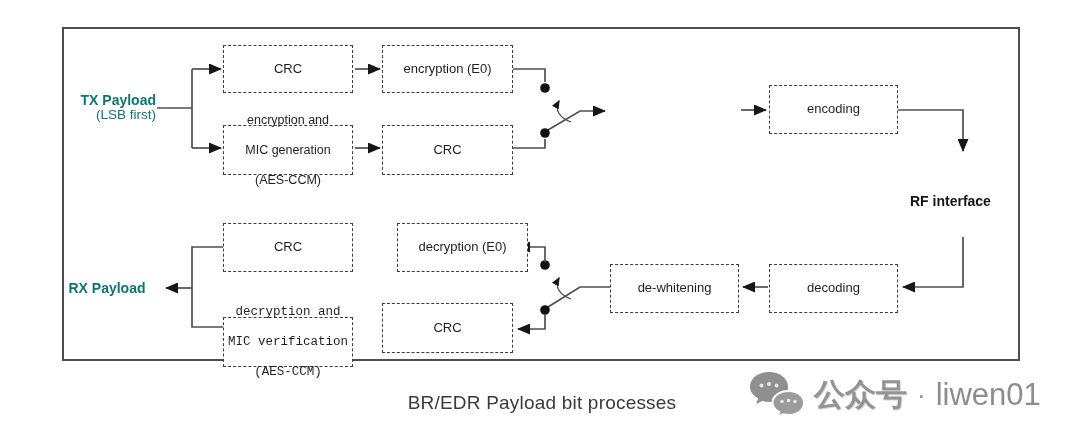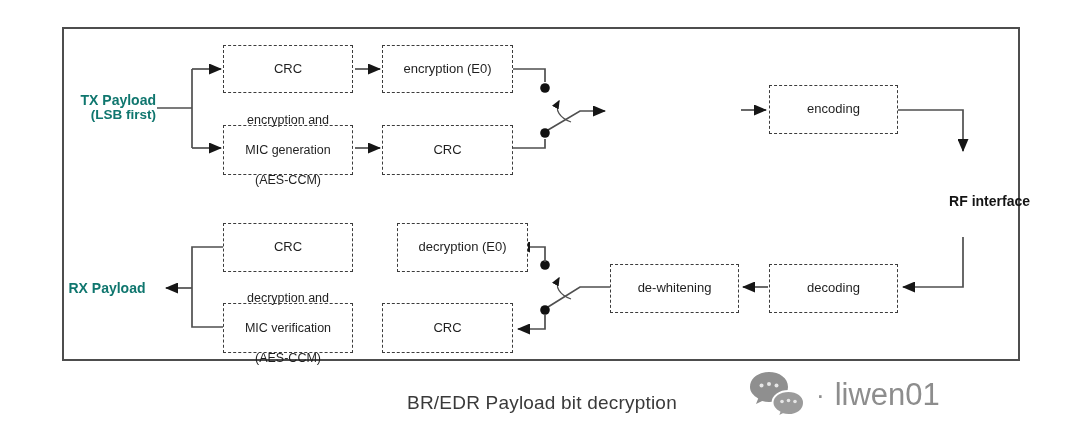--- a/index.html
+++ b/index.html
@@ -15,21 +15,21 @@
   .dbox{
     position:absolute;border:1.6px dashed #3c3c3c;background:#ffffff;
     display:flex;align-items:center;justify-content:center;text-align:center;
     font-size:13px;color:#1f1f1f;box-sizing:border-box;line-height:1.1;
   }
   .dbox.multi{font-size:12.5px;flex-direction:column;line-height:1.12;gap:16px;}
   .endlabel{
     position:absolute;color:#0f766e;font-size:14px;line-height:1.1;
   }
   .endlabel .t{font-weight:bold;font-size:14px;}
-  .endlabel .s{font-weight:bold;font-size:13.5px;}
+  .endlabel .s{font-weight:normal;font-size:13.5px;}
   .rf{position:absolute;font-weight:bold;font-size:14px;color:#141414;}
   .caption{
     position:absolute;left:392px;top:392px;width:300px;text-align:center;
     font-size:19px;color:#3a3a3a;letter-spacing:0.2px;
   }
   .watermark{
     position:absolute;left:748px;top:366px;height:58px;
     display:flex;align-items:center;gap:8px;color:#8d8d8d;
   }
   .wm-cn{font-size:31px;font-weight:600;color:#939393;text-shadow:1px 1px 0 #d6d6d6;}
@@ -101,21 +101,21 @@
   <div class="dbox" style="left:769px;top:85px;width:129px;height:49px;">
     <span>encoding</span>
   </div>
 
   <div class="dbox" style="left:223px;top:223px;width:130px;height:49px;">
     <span>CRC</span>
   </div>
   <div class="dbox" style="left:382px;top:223px;width:131px;height:49px;margin-left:15px;">
     <span>decryption (E0)</span>
   </div>
-  <div class="dbox multi" style="left:223px;top:303px;width:130px;height:50px;">
+  <div class="dbox multi" style="left:223px;top:317px;width:130px;height:50px;font-family:Liberation Mono, monospace;">
     <span>decryption and</span>
     <span>MIC verification</span>
     <span>(AES-CCM)</span>
   </div>
   <div class="dbox" style="left:382px;top:303px;width:131px;height:50px;">
     <span>CRC</span>
   </div>
   <div class="dbox" style="left:610px;top:264px;width:129px;height:49px;">
     <span>de-whitening</span>
   </div>
@@ -123,32 +123,33 @@
     <span>decoding</span>
   </div>
 
   <div class="endlabel" style="left:58px;top:93px;width:98px;text-align:right;">
     <div class="t">TX Payload</div>
     <div class="s">(LSB first)</div>
   </div>
   <div class="endlabel" style="left:58px;top:281px;width:98px;text-align:center;">
     <div class="t">RX Payload</div>
   </div>
-  <div class="rf" style="left:910px;top:193px;width:120px;text-align:right;">RF interface</div>
+  <div class="rf" style="left:910px;top:193px;width:120px;text-align:left;">RF interface</div>
 
-  <div class="caption">BR/EDR Payload bit decryption</div>
+  <div class="caption">BR/EDR Payload bit processes</div>
 
   <div class="watermark">
     <svg width="58" height="50" viewBox="0 0 58 50">
       <path d="M40,17 C40,26 31.4,32 21,32 C18.6,32 16.3,31.7 14.2,31.1 L8,34 L10.2,28.4 C5.4,25.7 2,21.7 2,17 C2,8 10.6,2 21,2 C31.4,2 40,8 40,17 Z" fill="#8f8f8f"></path>
       <circle cx="13.5" cy="15.5" r="2" fill="#e6e6e6"></circle>
       <circle cx="21" cy="14" r="2" fill="#e6e6e6"></circle>
       <circle cx="28.5" cy="15.5" r="2" fill="#e6e6e6"></circle>
       <path d="M56,33 C56,40.2 49.1,45 40.5,45 C38.5,45 36.6,44.8 34.9,44.3 L29.5,46.8 L31.3,42.1 C27.4,39.9 24.5,36.7 24.5,33 C24.5,25.8 31.9,21 40.5,21 C49.1,21 56,25.8 56,33 Z" fill="#9b9b9b" stroke="#ffffff" stroke-width="2"></path>
       <circle cx="34" cy="31.5" r="1.8" fill="#e6e6e6"></circle>
       <circle cx="40.5" cy="30.5" r="1.8" fill="#e6e6e6"></circle>
       <circle cx="47" cy="31.5" r="1.8" fill="#e6e6e6"></circle>
     </svg>
+    <span class="wm-cn">公众号</span>
     <span class="wm-dot">·</span>
     <span class="wm-name">liwen01</span>
   </div>
 
 </div>
 
 </body></html>

